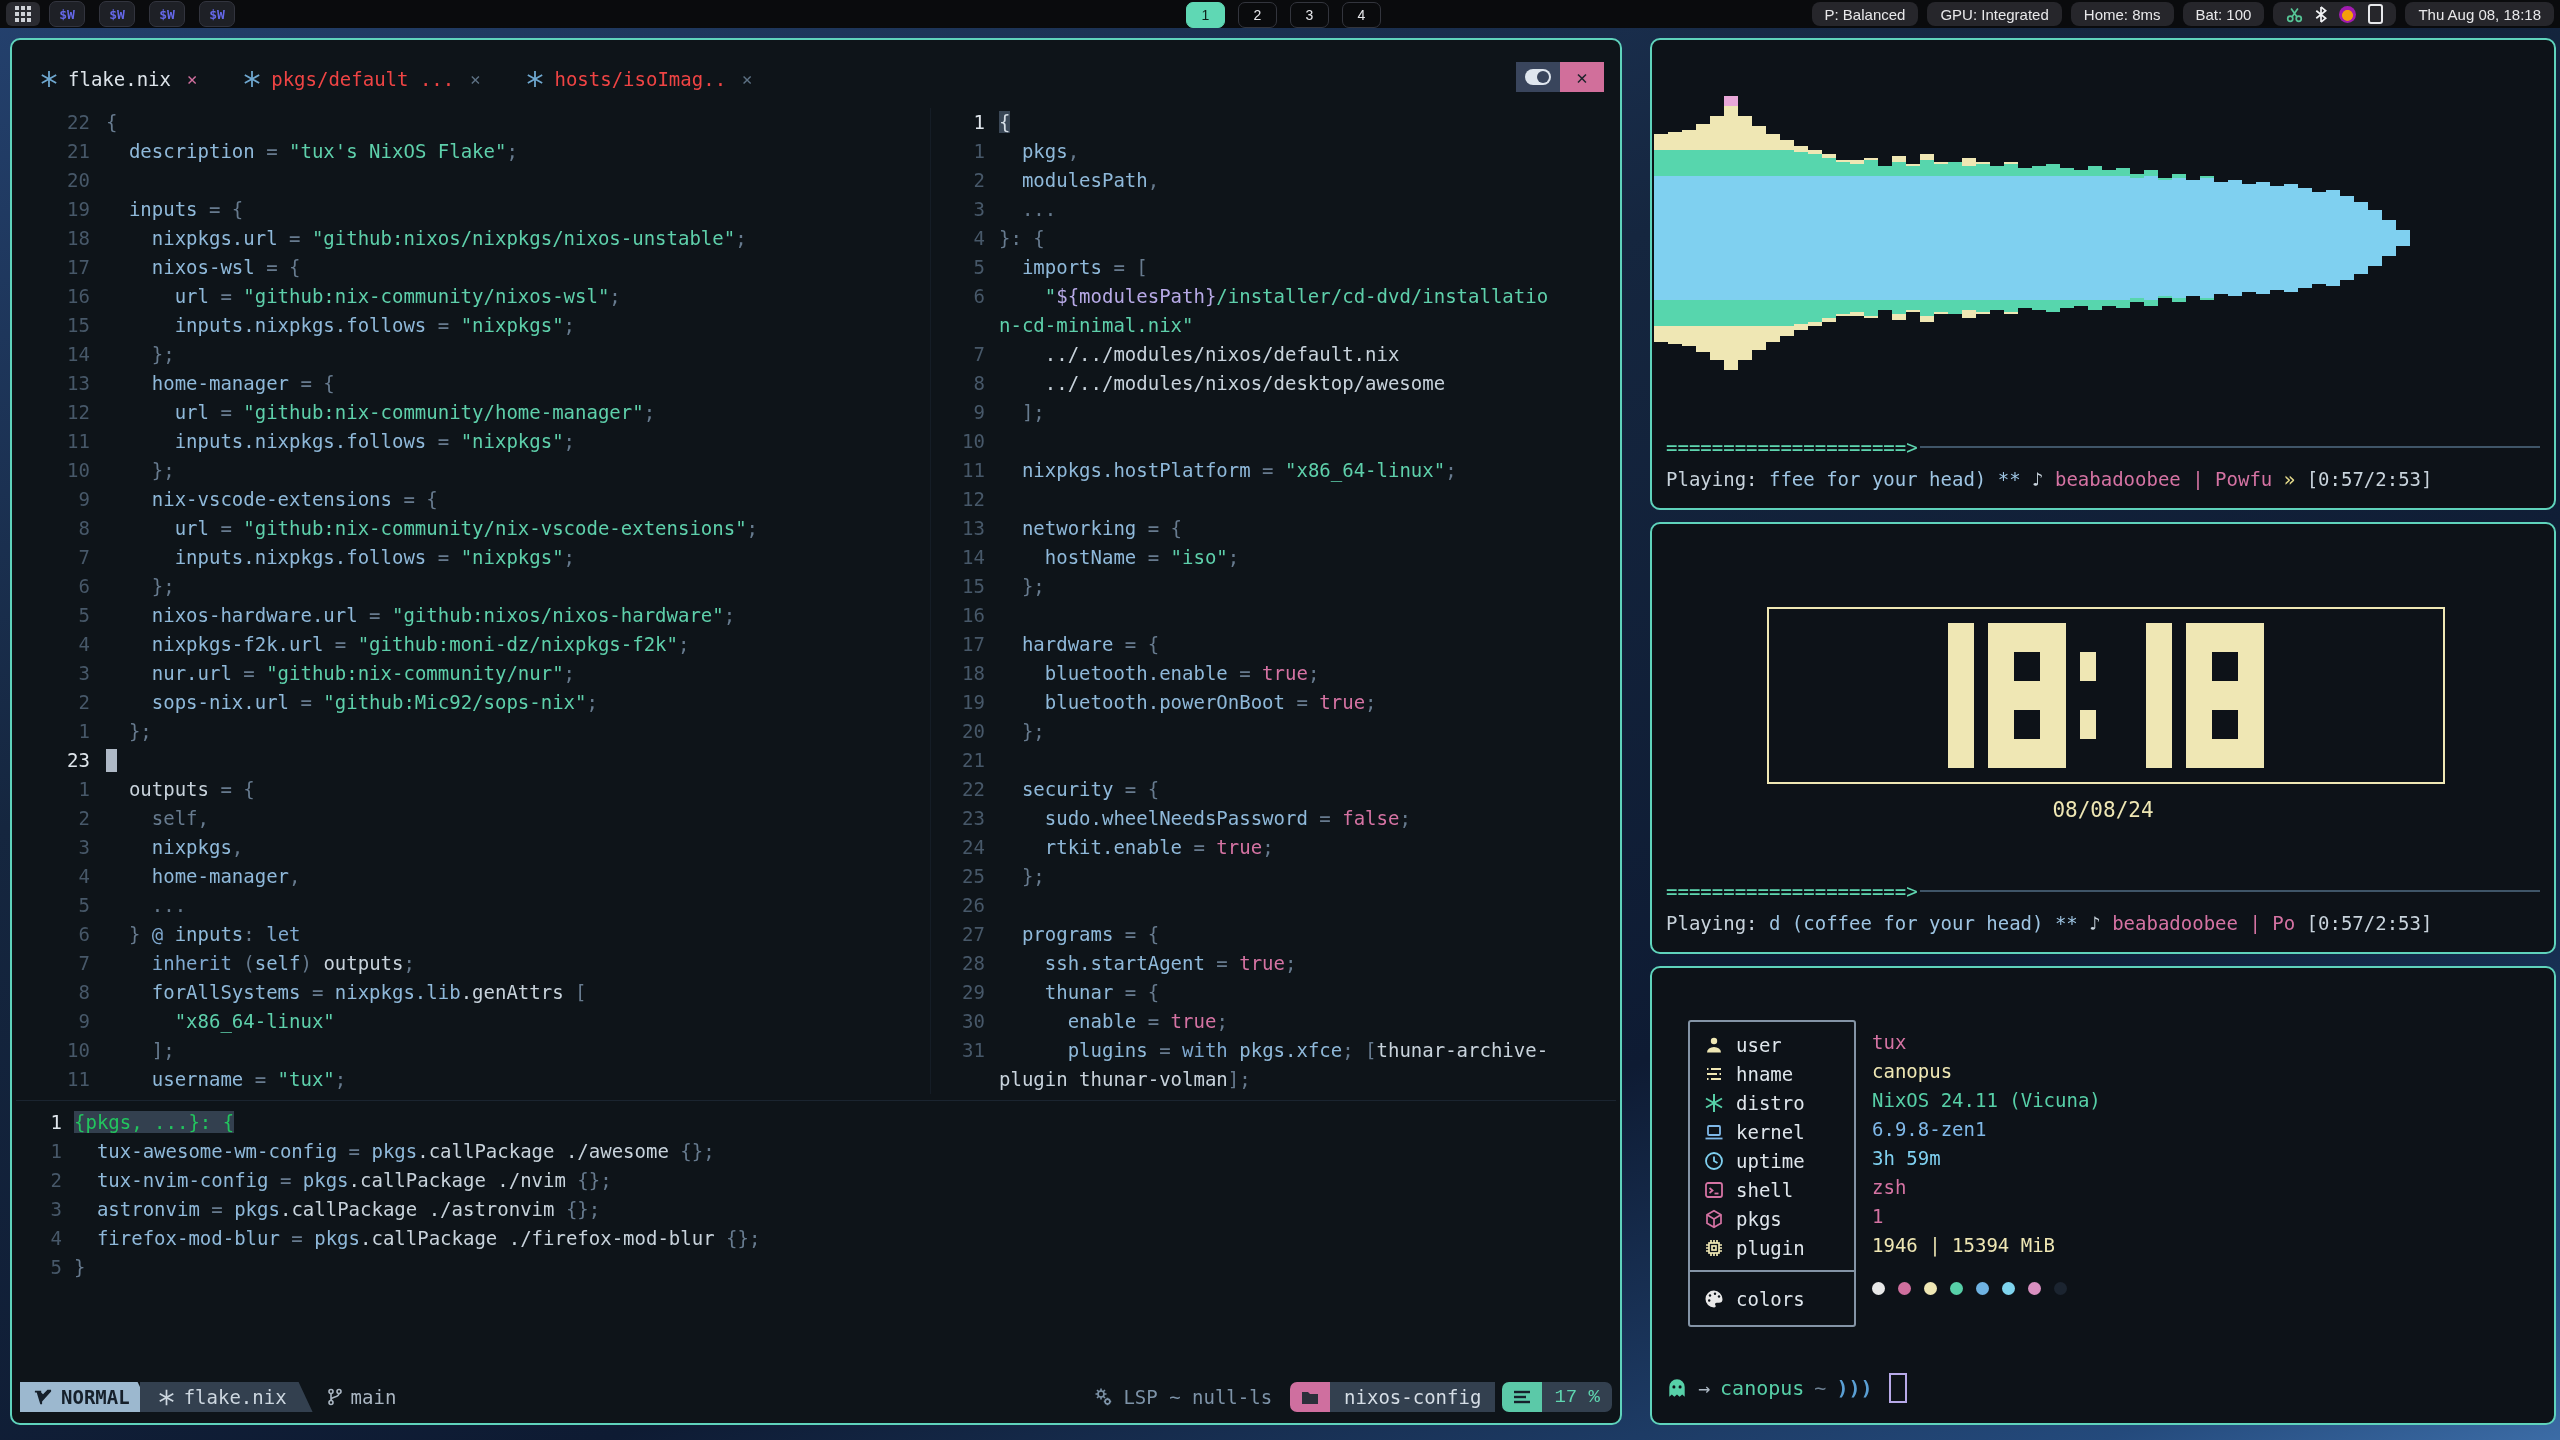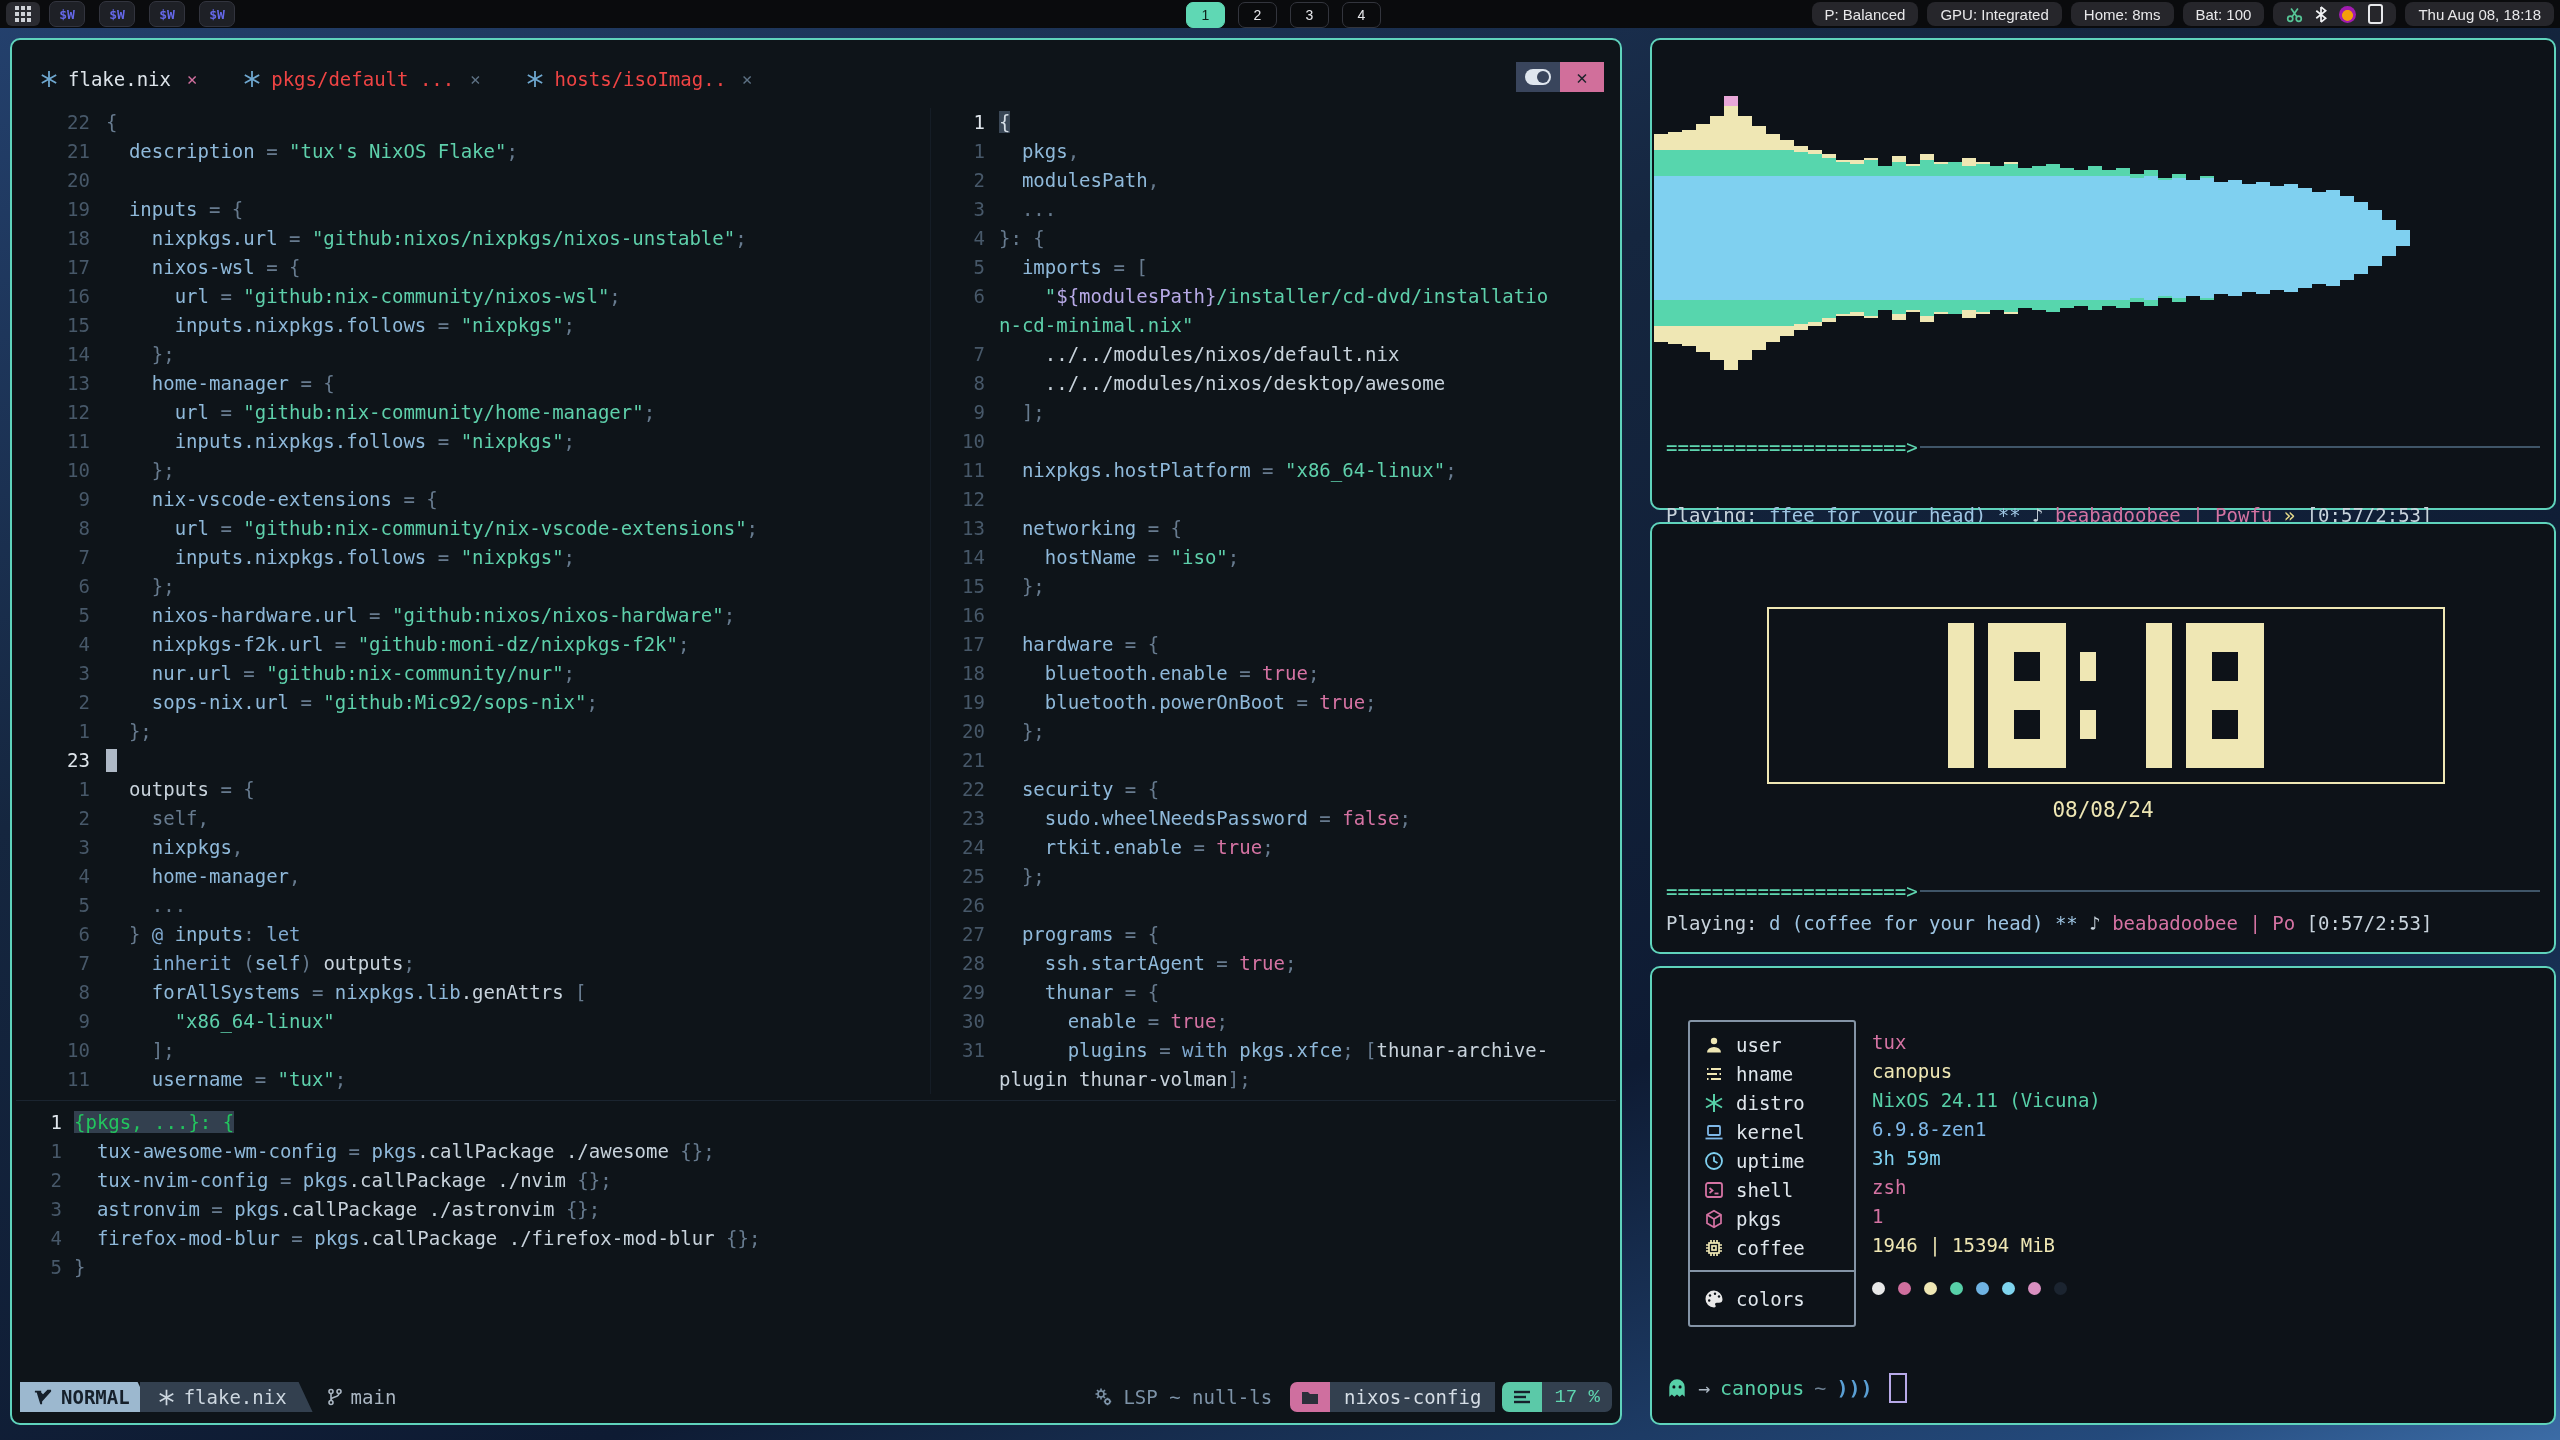--- a/index.html
+++ b/index.html
@@ -564,21 +564,21 @@
         <div class="wseg" style="height: 36px; background: rgb(127, 208, 240);"></div>
       </div>
       <div class="wcol" style="left: 742px; top: 188px;">
         <div class="wseg" style="height: 16px; background: rgb(127, 208, 240);"></div>
       </div>
     </div>
   <div class="sepline" style="top:396px;">
     <span id="prog1">=====================&gt;</span>
       <span class="rule"></span>
   </div>
-  <div class="playing" style="top:428px;margin-top:36px;" id="playing1"><span class="tw">Playing: </span><span class="tlb">ffee for your head) ** </span><span class="tw">♪ </span><span class="tpk">beabadoobee | Powfu </span><span class="tyl">» </span><span class="tw">[0:57/2:53]</span></div>
+  <div class="playing" style="top:428px;" id="playing1"><span class="tw">Playing: </span><span class="tlb">ffee for your head) ** </span><span class="tw">♪ </span><span class="tpk">beabadoobee | Powfu </span><span class="tyl">» </span><span class="tw">[0:57/2:53]</span></div>
 </div>
 
 <div class="win" id="p-clock">
   <div id="clockbox">
     <div id="digits">
         <div class="dig" style="grid-template-columns: repeat(1, auto);">
           <div class="cell on"></div>
           <div class="cell on"></div>
           <div class="cell on"></div>
           <div class="cell on"></div>
@@ -714,21 +714,21 @@
           <span>pkgs</span>
         </div>
         <div class="frow">
           <svg class="ic" width="20" height="20" viewBox="0 0 20 20">
             <g stroke="#efe7b4" stroke-width="1.7" fill="none">
               <rect x="5" y="5" width="10" height="10"></rect>
               <rect x="8" y="8" width="4" height="4"></rect>
               <path d="M7 5 V2 M10 5 V2 M13 5 V2 M7 18 V15 M10 18 V15 M13 18 V15 M5 7 H2 M5 10 H2 M5 13 H2 M18 7 H15 M18 10 H15 M18 13 H15"></path>
             </g>
           </svg>
-          <span>coffee</span>
+          <span>plugin</span>
         </div>
       </div>
     <div id="fetchdiv"></div>
     <div id="colorsrow">
       <div class="frow">
         <svg class="ic" width="20" height="20" viewBox="0 0 20 20">
             <path d="M10 1.5 a8.5 8.5 0 1 0 0 17 c1.6 0 2.2-1 1.4-2.2 c-.8-1.2-.2-2.6 1.4-2.6 h2.2 a3.5 3.5 0 0 0 3.5-3.5 A8.8 8.8 0 0 0 10 1.5 Z" fill="#e8e8e8"></path>
             <g fill="#0d1218">
               <circle cx="6" cy="6.5" r="1.2"></circle>
               <circle cx="11" cy="4.8" r="1.2"></circle>

